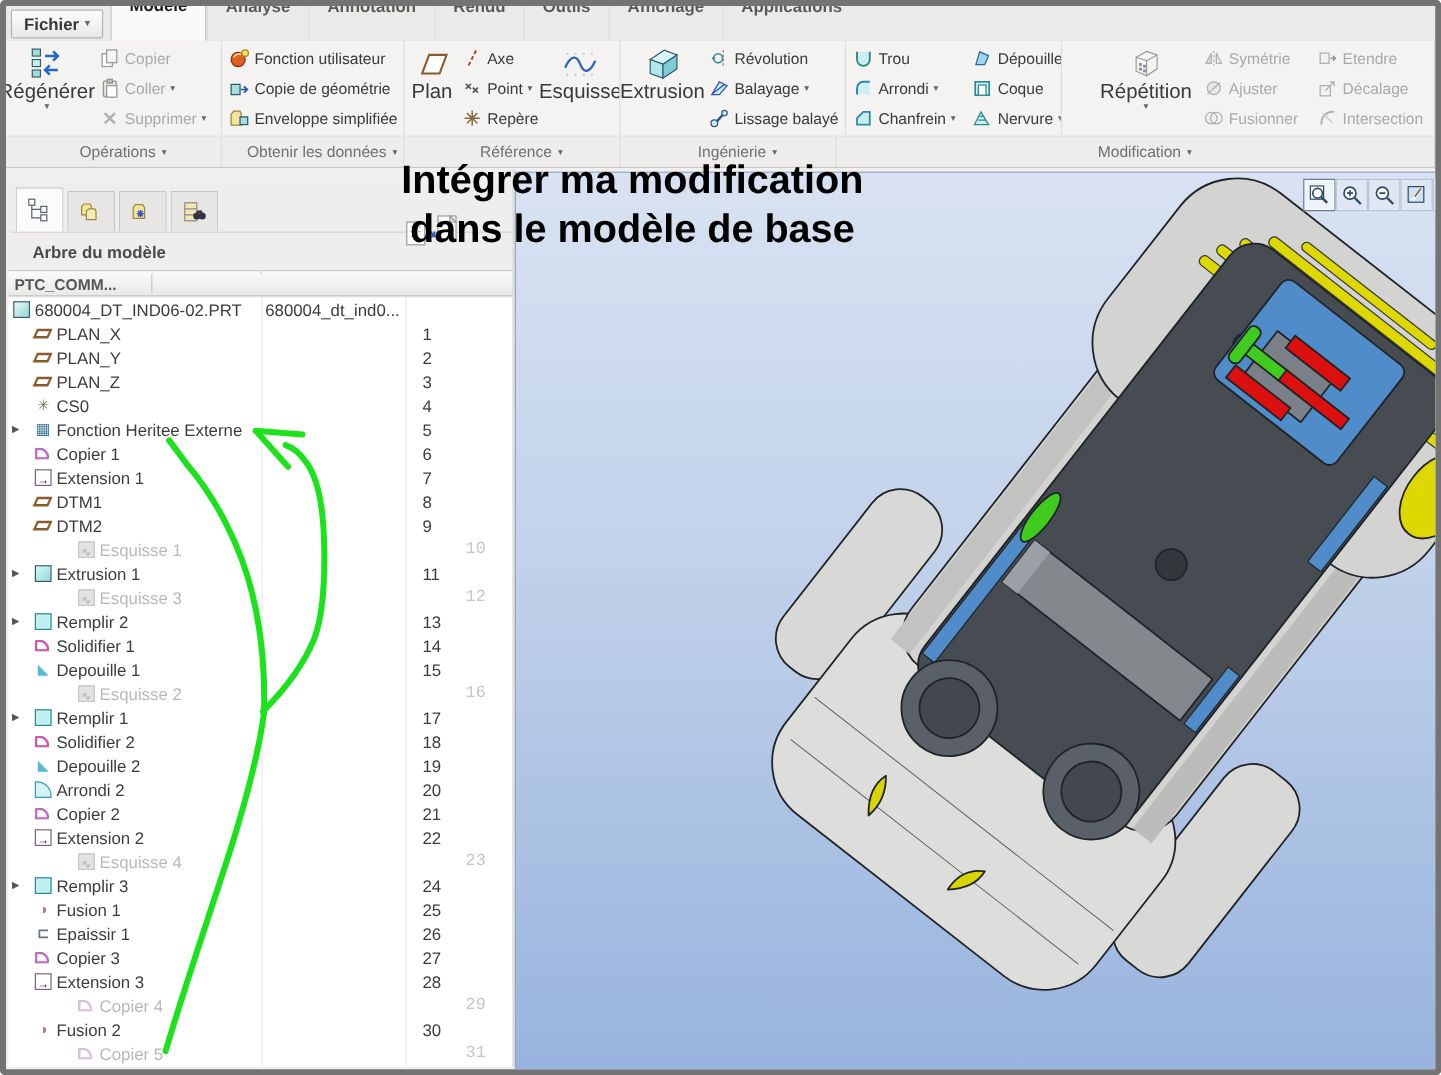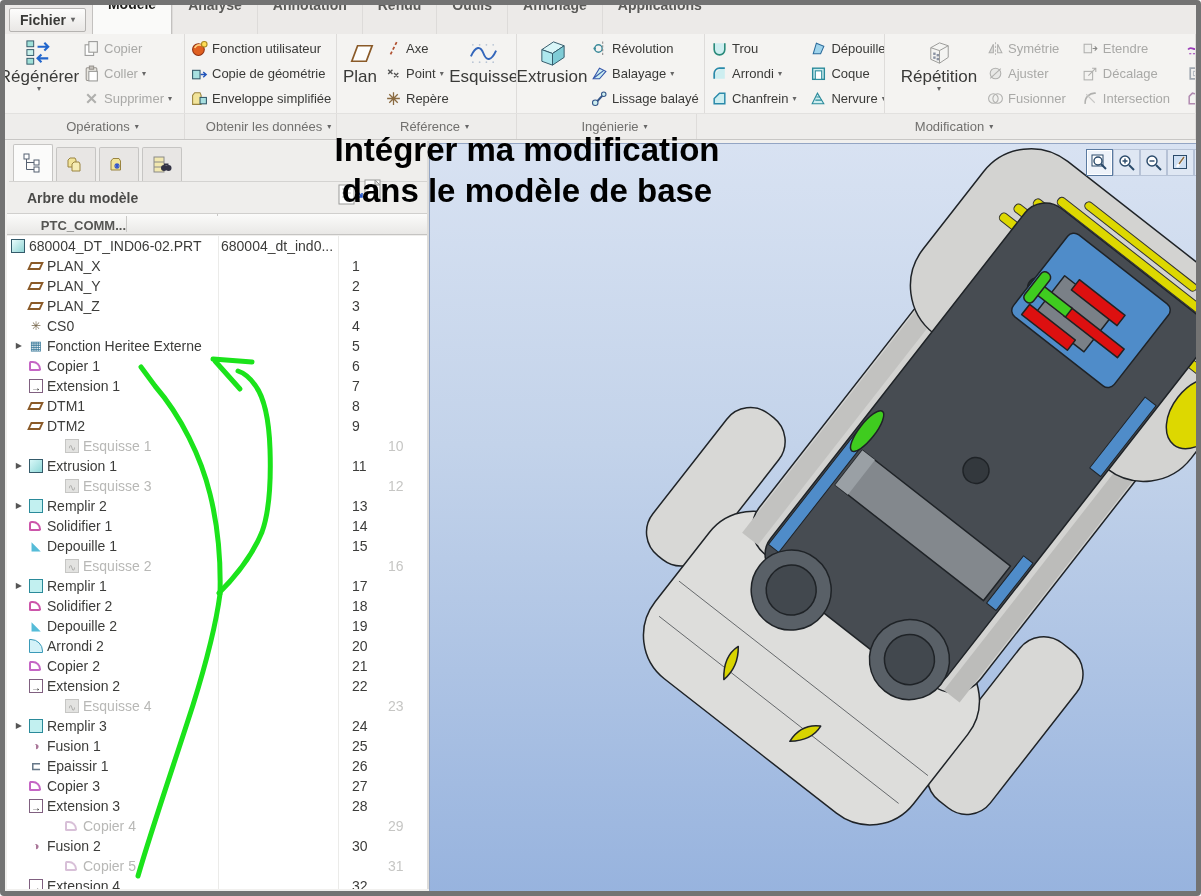--- a/index.html
+++ b/index.html
@@ -18,42 +18,42 @@
   .bigbtn .lbl{font-size:17px;color:#3a3a38;line-height:15px;white-space:nowrap;}
   .bcol{display:flex;flex-direction:column;flex:none;}
   .srow{display:flex;align-items:center;height:25px;gap:4px;padding:0 3px;white-space:nowrap;}
   .srow .lbl{font-size:13px;color:#3a3a38;}
   .srow.dis .lbl{color:#a9a9a7;}
   .i16{width:17px;height:17px;flex:none;}
   .i32{width:31px;height:31px;}
   .glabels{position:absolute;top:108px;left:0;right:0;height:25px;background:#eeedeb;border-top:1px solid #e2e1df;border-bottom:1px solid #c8c7c5;display:flex;}
   .glabel{box-sizing:border-box;border-right:1px solid #dedcda;display:flex;align-items:center;justify-content:center;gap:5px;font-size:13px;color:#71706e;padding-left:16px;}
   
-  .leftpanel{position:absolute;left:2px;top:136px;width:495px;bottom:2px;background:#efeeec;text-align:right;}
+  .leftpanel{position:absolute;left:2px;top:148px;width:495px;bottom:2px;background:#efeeec;}
   .paneltabs{position:absolute;top:2px;left:2px;right:0;height:38px;display:flex;gap:3px;align-items:flex-end;border-bottom:1px solid #d4d3d1;padding-left:4px;}
   .ptab{width:38px;height:33px;border:1px solid #c6c5c3;border-bottom:none;background:#e8e6e4;display:flex;align-items:center;justify-content:center;border-radius:2px 2px 0 0;}
   .ptab.selected{background:#fbfbfa;height:36px;}
   .paneltitle{position:absolute;top:44px;left:0;height:26px;line-height:26px;padding-left:20px;font-size:14px;font-weight:bold;color:#4a4a48;}
   .treeheader{position:absolute;top:72px;left:0;right:24px;height:22px;display:flex;background:linear-gradient(#fbfbfa,#e9e8e6);border-top:1px solid #d0cfcd;border-bottom:1px solid #c5c4c2;font-size:13px;font-weight:bold;color:#555553;box-sizing:border-box;flex-direction:column;}
   .thc{box-sizing:border-box;border-right:1px solid #c9c8c6;padding:2px 0 0 5px;overflow:hidden;white-space:nowrap;}
   .tree-rows{position:absolute;top:95px;left:0;right:24px;bottom:0;background:#fff;overflow:hidden;font-size:14px;color:#3c3c3a;
     background-image:linear-gradient(#ebebe9,#ebebe9),linear-gradient(#ebebe9,#ebebe9);
     background-size:1px 100%,1px 100%;background-position:211px 0,331px 0;background-repeat:no-repeat;}
   .trow{position:relative;height:20px;line-height:20px;}
   .expander{position:absolute;left:3px;top:0;width:12px;display:none;font-size:8px;color:#555;}
   .trow.has-exp .expander{display:block;}
   .expander::after{content:"▶";}
   .ti{position:absolute;left:22px;top:3px;width:14px;height:14px;box-sizing:border-box;text-align:center;line-height:13px;}
   .trow.root .ti{left:4px;}
   .tname{position:absolute;left:40px;white-space:nowrap;}
   .trow.root .tname{left:22px;}
   .tval{position:absolute;left:214px;white-space:nowrap;}
   .tnum{position:absolute;left:345px;color:#54545  2;}
   .trow.disabled{color:#b8b8b6;margin-left:36px;}
-  .trow.disabled .tnum{color:#c6c6c4;}
+  .trow.disabled .tnum{color:#c6c6c4;font-family:Liberation Mono, monospace;}
   
   .ti[data-icon="part"]{background:linear-gradient(135deg,#eafcfc,#8fd4d4);border:1px solid #345a6a;}
   .ti[data-icon="plane"]{width:13px;height:8px;border:2px solid #8a5a28;transform:skewX(-25deg);top:6px;background:#fff;}
   .ti[data-icon="csys"]::before{content:"✳";color:#7a6a50;font-size:12px;}
   .ti[data-icon="inherit"]::before{content:"▦";color:#3a7a9a;font-size:13px;}
   .ti[data-icon="copy"]{width:12px;height:10px;border:2px solid #c566c5;border-radius:2px 9px 2px 2px;background:#fff;top:5px;}
   .trow.disabled .ti[data-icon="copy"]{border-color:#d8c0d8;}
   .ti[data-icon="extend"]{border:1px solid #806080;background:#fff;}
   .ti[data-icon="extend"]::before{content:"→";font-size:10px;color:#111;}
   .ti[data-icon="sketch"]{background:#e3e3e1;border:1px solid #c6c6c4;}
@@ -299,21 +299,21 @@
               <path d="M2,13 L7,3 L13,13 Z" fill="#cdeef0" stroke="#2a8a9a"></path>
               <path d="M5,9.5 h6 M6,6.5 h3.5" stroke="#2a8a9a"></path>
             </svg>
           <span class="lbl">Nervure</span>
             <span class="caret"></span>
         </div>
       </div>
     </div>
 
     <div class="rgroup" style="flex:1">
-      <div class="bigbtn" style="margin-left:20px">
+      <div class="bigbtn" style="margin-left:36px">
         <svg class="i32" viewBox="0 0 32 32">
             <path d="M7,10 L16,5 L25,8 L25,20 L16,26 L7,22 Z" fill="#f4f4f2" stroke="#9a9a98"></path>
             <path d="M7,10 L16,13 L16,26 M16,13 L25,8" fill="none" stroke="#9a9a98"></path>
             <g fill="#8a92a2">
               <rect x="9.5" y="15" width="2.5" height="2.5"></rect>
               <rect x="9.5" y="19" width="2.5" height="2.5"></rect>
               <rect x="13" y="16.5" width="2.5" height="2.5"></rect>
               <rect x="13" y="20.5" width="2.5" height="2.5"></rect>
             </g>
           </svg>

